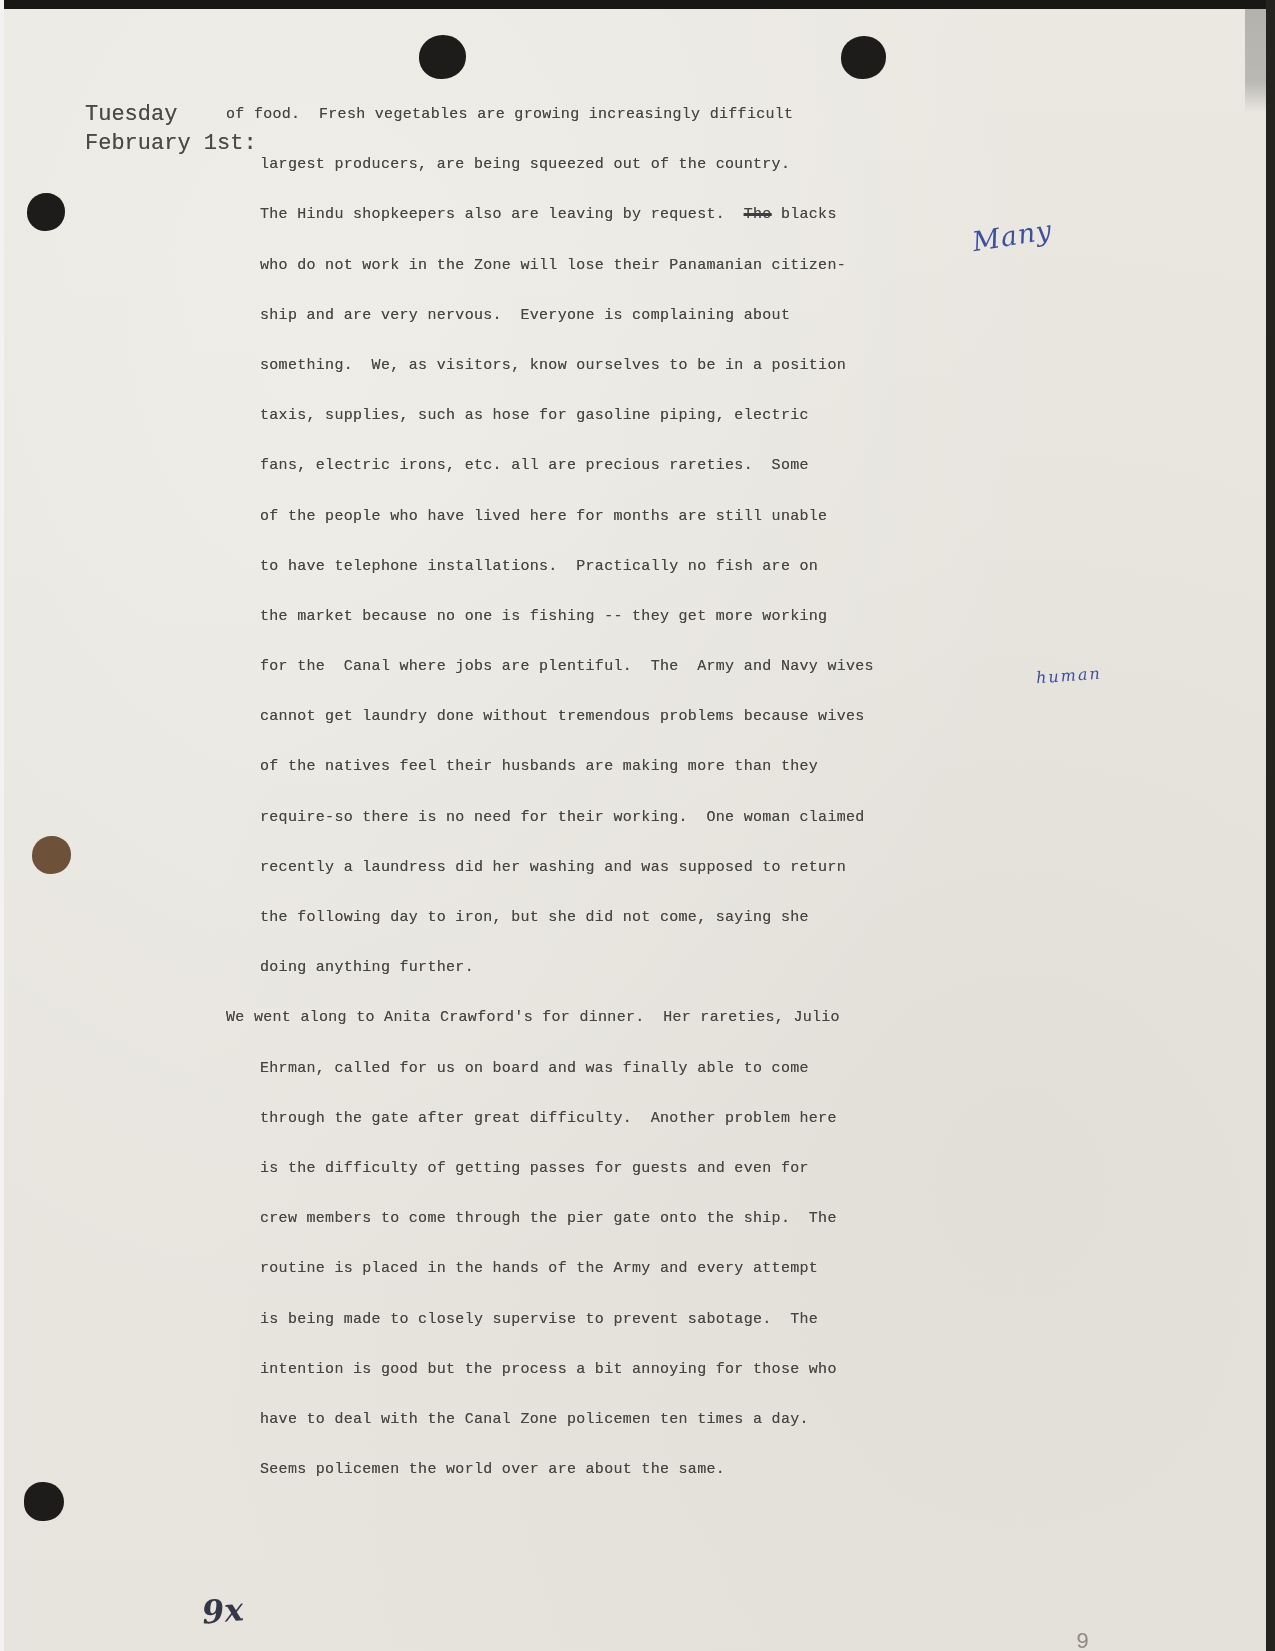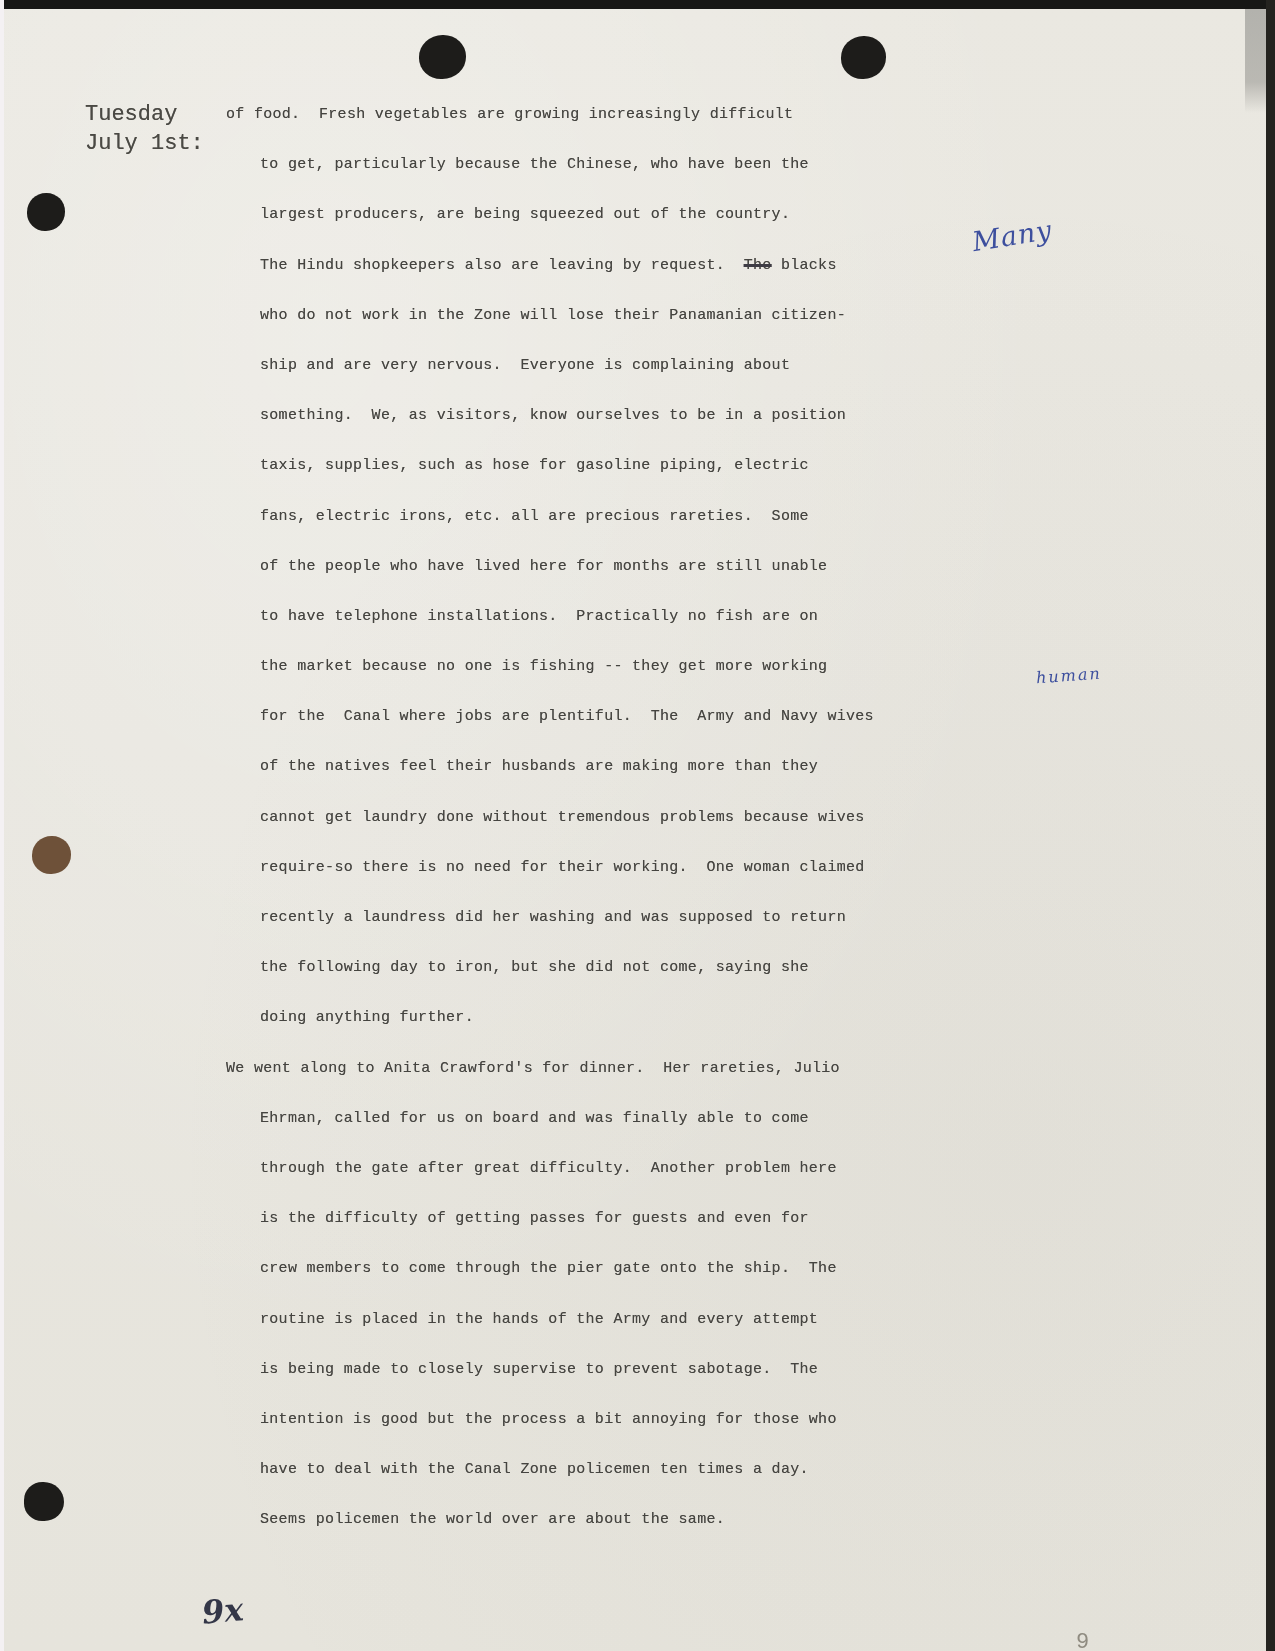--- a/index.html
+++ b/index.html
@@ -54,38 +54,37 @@
   <div class="edge-left"></div>
   <div class="corner-gray"></div>
 
   <div class="hole top-a"></div>
   <div class="hole top-b"></div>
   <div class="hole left-1"></div>
   <div class="hole left-2"></div>
   <div class="hole left-3"></div>
 
   <div class="date"><span>Tuesday</span>
-<span>July 1st:</span></div>
+<span>February 1st:</span></div>
 
   <div class="typed" id="typed-lines">
       <div class="tline out"><span>of food.  Fresh vegetables are growing increasingly difficult</span></div>
-      <div class="tline"><span>to get, particularly because the Chinese, who have been the</span></div>
       <div class="tline"><span>largest producers, are being squeezed out of the country.</span></div>
       <div class="tline"><span>The Hindu shopkeepers also are leaving by request.  </span><span class="struck">The</span><span> blacks</span></div>
       <div class="tline"><span>who do not work in the Zone will lose their Panamanian citizen-</span></div>
       <div class="tline"><span>ship and are very nervous.  Everyone is complaining about</span></div>
       <div class="tline"><span>something.  We, as visitors, know ourselves to be in a position</span></div>
       <div class="tline"><span>taxis, supplies, such as hose for gasoline piping, electric</span></div>
       <div class="tline"><span>fans, electric irons, etc. all are precious rareties.  Some</span></div>
       <div class="tline"><span>of the people who have lived here for months are still unable</span></div>
       <div class="tline"><span>to have telephone installations.  Practically no fish are on</span></div>
       <div class="tline"><span>the market because no one is fishing -- they get more working</span></div>
       <div class="tline"><span>for the  Canal where jobs are plentiful.  The  Army and Navy wives</span></div>
+      <div class="tline"><span>cannot get laundry done without tremendous problems because wives</span></div>
       <div class="tline"><span>of the natives feel their husbands are making more than they</span></div>
-      <div class="tline"><span>cannot get laundry done without tremendous problems because wives</span></div>
       <div class="tline"><span>require-so there is no need for their working.  One woman claimed</span></div>
       <div class="tline"><span>recently a laundress did her washing and was supposed to return</span></div>
       <div class="tline"><span>the following day to iron, but she did not come, saying she</span></div>
       <div class="tline"><span>doing anything further.</span></div>
       <div class="tline out"><span>We went along to Anita Crawford's for dinner.  Her rareties, Julio</span></div>
       <div class="tline"><span>Ehrman, called for us on board and was finally able to come</span></div>
       <div class="tline"><span>through the gate after great difficulty.  Another problem here</span></div>
       <div class="tline"><span>is the difficulty of getting passes for guests and even for</span></div>
       <div class="tline"><span>crew members to come through the pier gate onto the ship.  The</span></div>
       <div class="tline"><span>routine is placed in the hands of the Army and every attempt</span></div>

